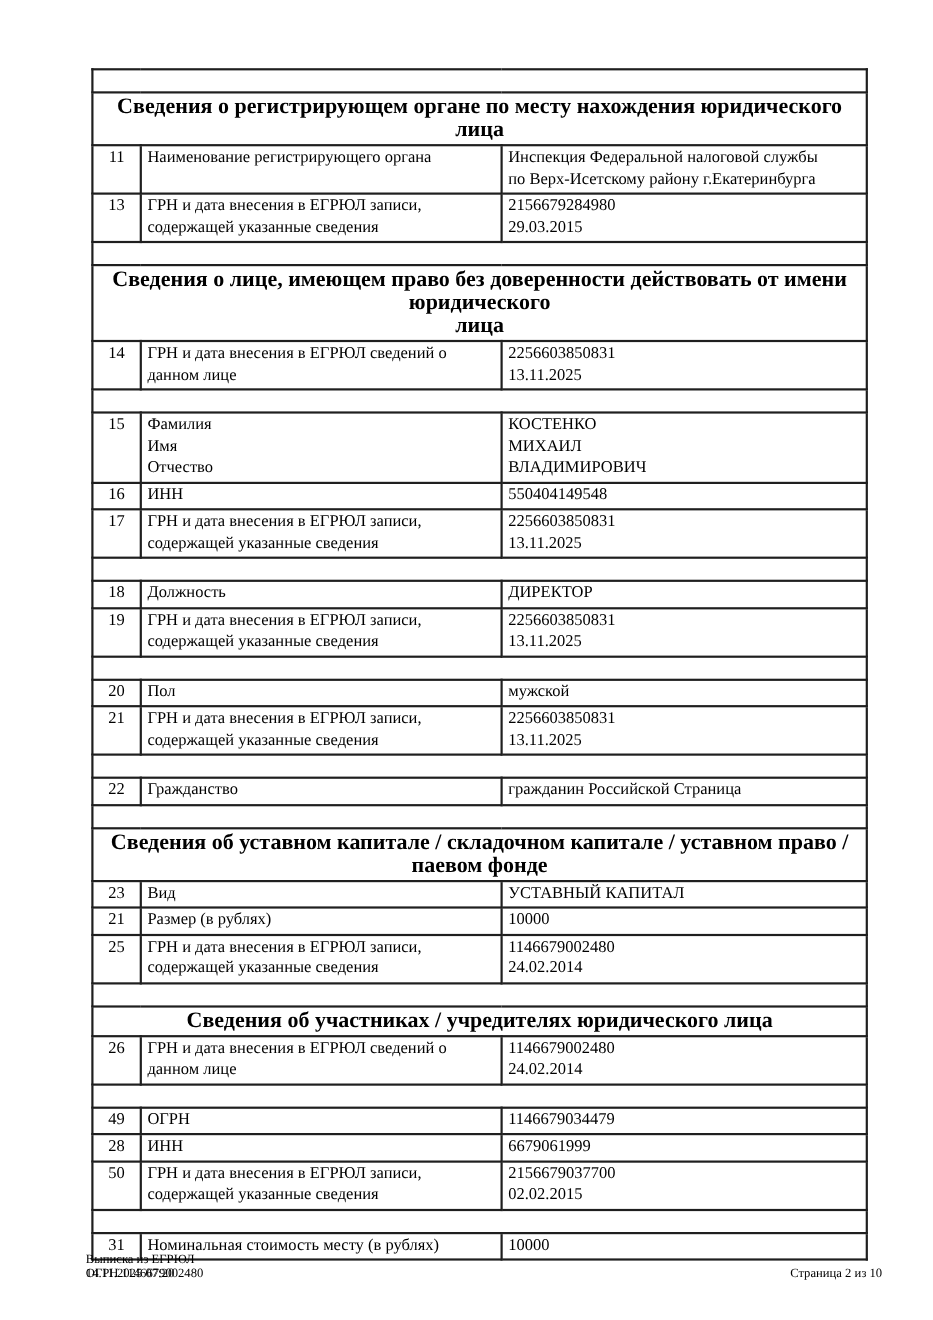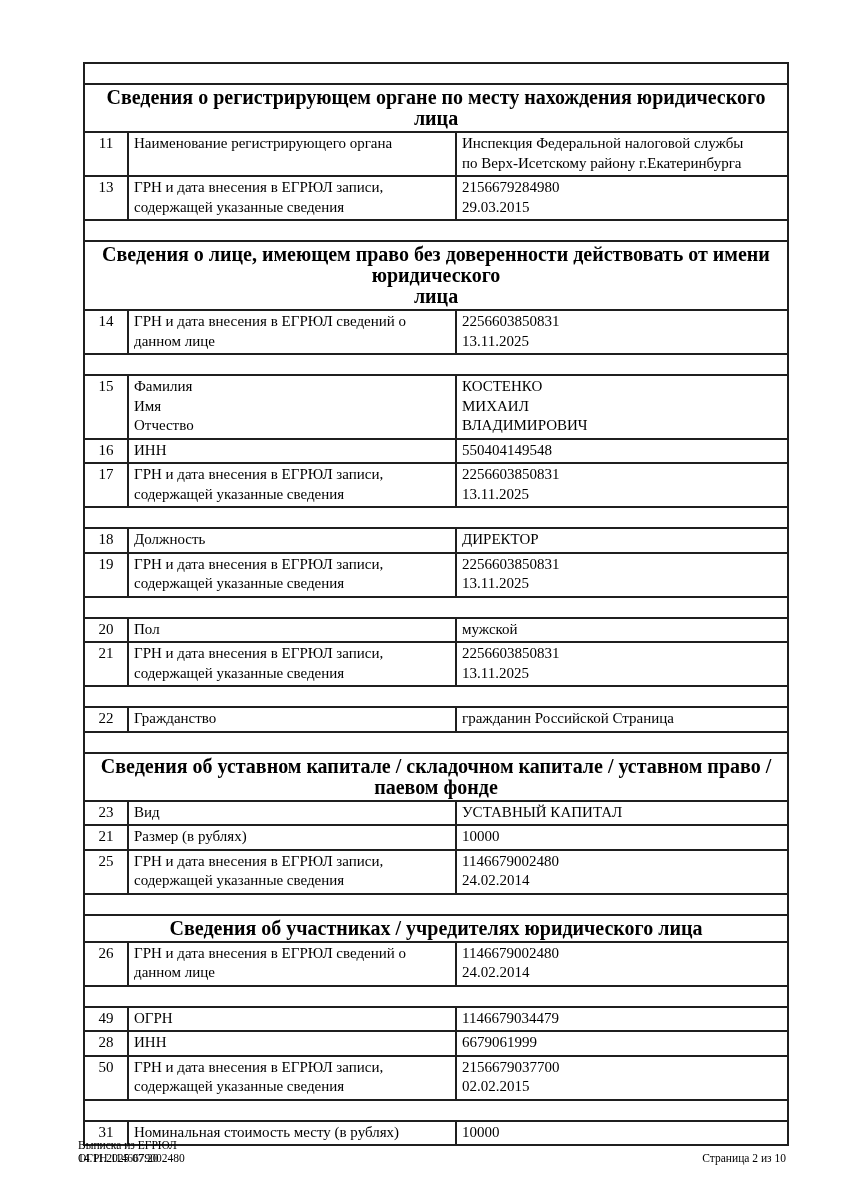--- a/index.html
+++ b/index.html
@@ -57,21 +57,21 @@
   }
   .footer .f-left { position: relative; }
   .footer .f-center {
     position: absolute;
     left: 0; right: 0;
     top: 13px;
     text-align: left;
   }
   .footer .f-right {
     position: absolute;
-    right: 16px;
+    right: 0;
     top: 13px;
   }
 </style>
 </head>
 <body>
 
 <table class="doc-table">
   <colgroup>
     <col style="width:44px">
     <col style="width:328px">

